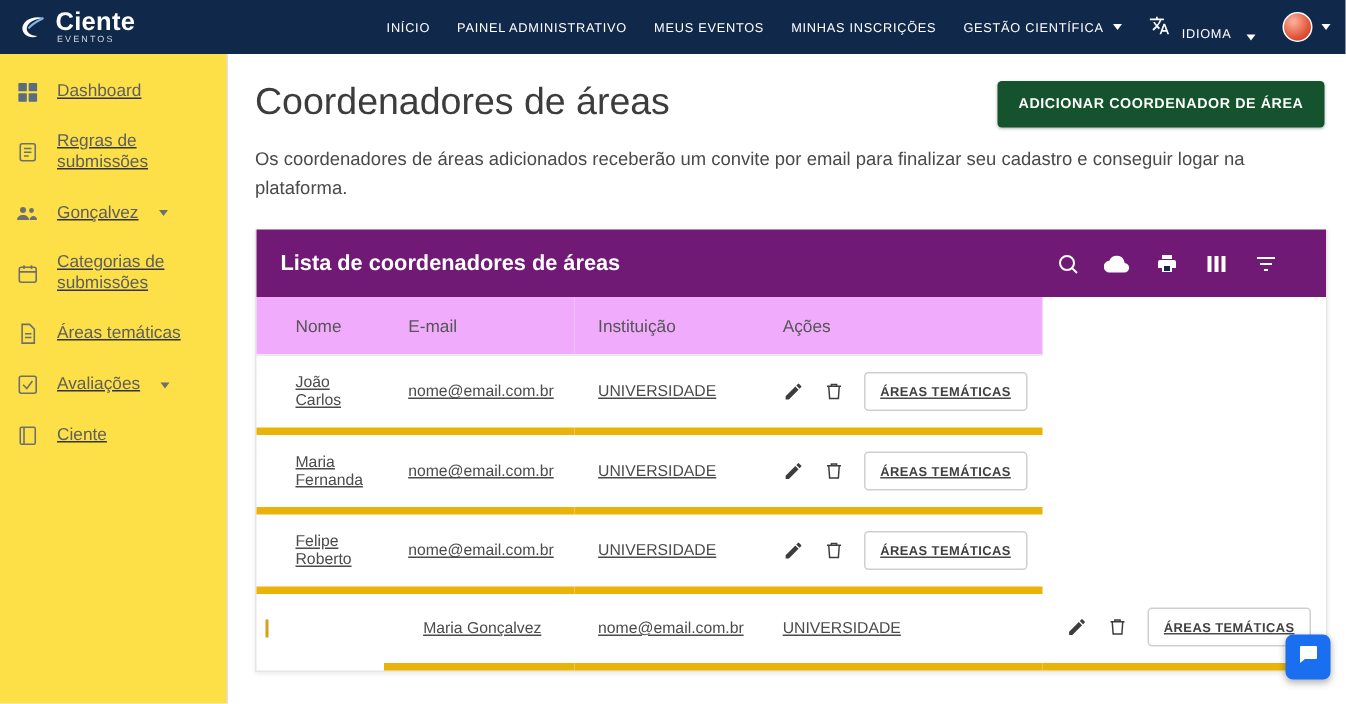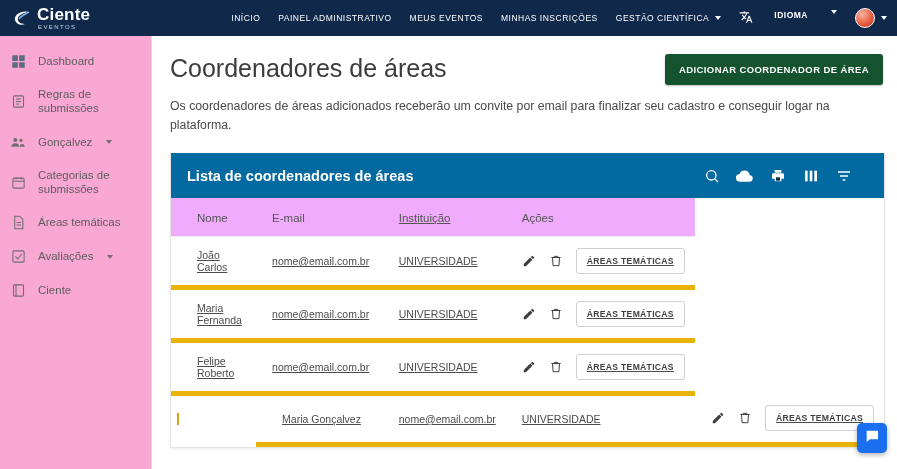--- a/index.html
+++ b/index.html
@@ -34,34 +34,35 @@
 
   .topnav {
     flex: 1; display:flex; align-items:center; justify-content:flex-end;
     gap: 18px; padding-right: 10px; height:36px;
   }
   .topnav-item {
     font-size: 8.5px; letter-spacing:.5px; color:#ffffff; text-transform:uppercase;
     white-space: nowrap; display:flex; align-items:center; gap:4px; cursor:pointer;
   }
   .caret { display:inline-block; width:0;height:0;border-left:3px solid transparent;border-right:3px solid transparent;border-top:4px solid #fff; margin-left:2px; }
-  .lang { display:flex; align-items:flex-start; gap:21px;font-weight:bold; }
+  .lang { display:flex; align-items:flex-end; gap:8px; }
   .lang .globe { font-size: 13px; }
   .avatar-wrap { display:flex; align-items:center; gap:4px; }
   .avatar {
     width: 20px; height:20px; border-radius:50%;
     background: radial-gradient(circle at 35% 30%, #ffb3a0 0%, #e2573b 60%, #b8341f 100%);
     border: 1.5px solid #ffffff;
   }
 
   
   .sidebar {
     position:absolute; top:36px; left:0; width:152px; bottom:0;
-    background:#f9a8d4; border-right:1px solid #e0e0e0;
+    background:#fde047; border-right:1px solid #e0e0e0;
     padding-top: 8px;
+    text-decoration: underline;
   }
   .side-item {
     display:flex; align-items:center; gap:12px;
     padding: 9px 10px 9px 10px; cursor:pointer;
     color:#5e5e5e; font-size:11.5px;
   }
   .side-ico { width:16px; height:16px; flex:0 0 16px; color:#6f6f6f; display:flex; align-items:center; justify-content:center;}
   .side-label { line-height:1.25; }
   .side-caret { margin-left:2px; display:inline-block; width:0;height:0;border-left:3.5px solid transparent;border-right:3.5px solid transparent;border-top:4.5px solid #6f6f6f; }
 
@@ -72,39 +73,39 @@
   .btn-primary {
     background:#14532d; color:#fff; border:none; border-radius:3px;
     font-size:9.5px; font-weight:700; letter-spacing:.4px;
     padding: 10px 14px; text-transform:uppercase; cursor:pointer; white-space:nowrap;
     box-shadow: 0 1px 2px rgba(0,0,0,.25);
   }
   .intro { padding: 12px 18px 0 18px; font-size:12.3px; color:#4a4a4a; line-height:1.55; max-width: 720px;}
 
   .card { margin: 18px 12px 0 18px; border:1px solid #e6e6e6; border-top:none; background:#fff; box-shadow: 0 1px 3px rgba(0,0,0,.08);}
   .card-head {
-    background:#0369a1; color:#fff; height:45px; display:flex; align-items:center;
+    background:#701a75; color:#fff; height:45px; display:flex; align-items:center;
     padding: 0 32px 0 16px;
   }
   .card-title { font-size:14.5px; font-weight:600; flex:1; }
   .card-actions { display:flex; align-items:center; gap:16px; }
   .card-actions .ico { width:17px;height:17px; cursor:pointer; color:#fff; display:flex;align-items:center;justify-content:center;}
 
   table { width:100%; border-collapse:collapse; }
   th {
     text-align:left; font-size:11.5px; font-weight:400; color:#555;
     padding: 14px 10px 12px 16px; border-bottom:1px solid #ededed; background:#f0abfc;
   }
   td {
     font-size:10.5px; color:#4b4b4b; padding: 11px 10px 11px 16px;
     border-bottom:5px solid #eab308; vertical-align:middle;text-decoration:underline;
   }
   .col-nome { width: 170px; }
   .col-email { width: 200px; }
-  .col-inst { width: 120px; text-decoration: underline; }
+  .col-inst { width: 120px; }
   .cell-nome { padding-left: 26px; }
   .acts { display:flex; align-items:center; gap:12px; }
   .icon-btn { width:15px;height:15px;cursor:pointer;color:#3d3d3d; display:flex;align-items:center;justify-content:center;}
   .btn-areas {
     border:1px solid #cfcfcf; background:#fff; border-radius:3px;
     font-size:8.6px; font-weight:700; letter-spacing:.3px; color:#3f3f3f;
     padding: 7px 10px; text-transform:uppercase; cursor:pointer; white-space:nowrap;
   }
   .row-marker { position:relative; }
   .row-marker::before {

